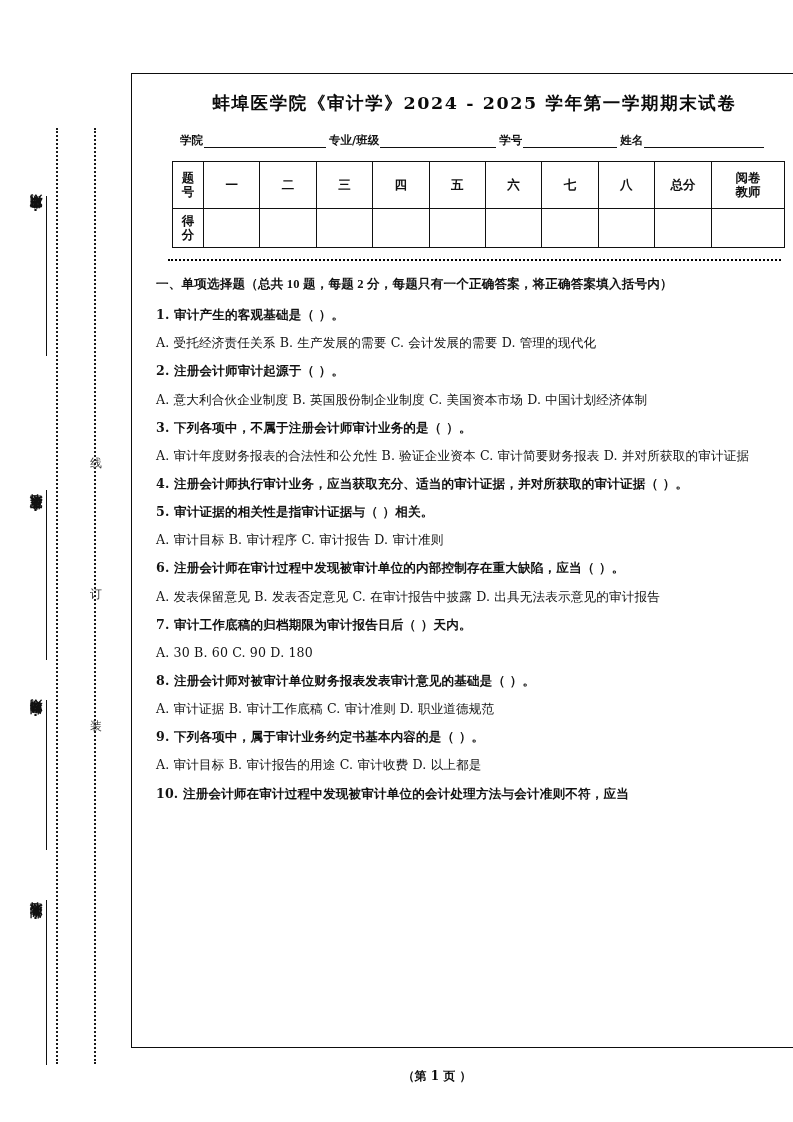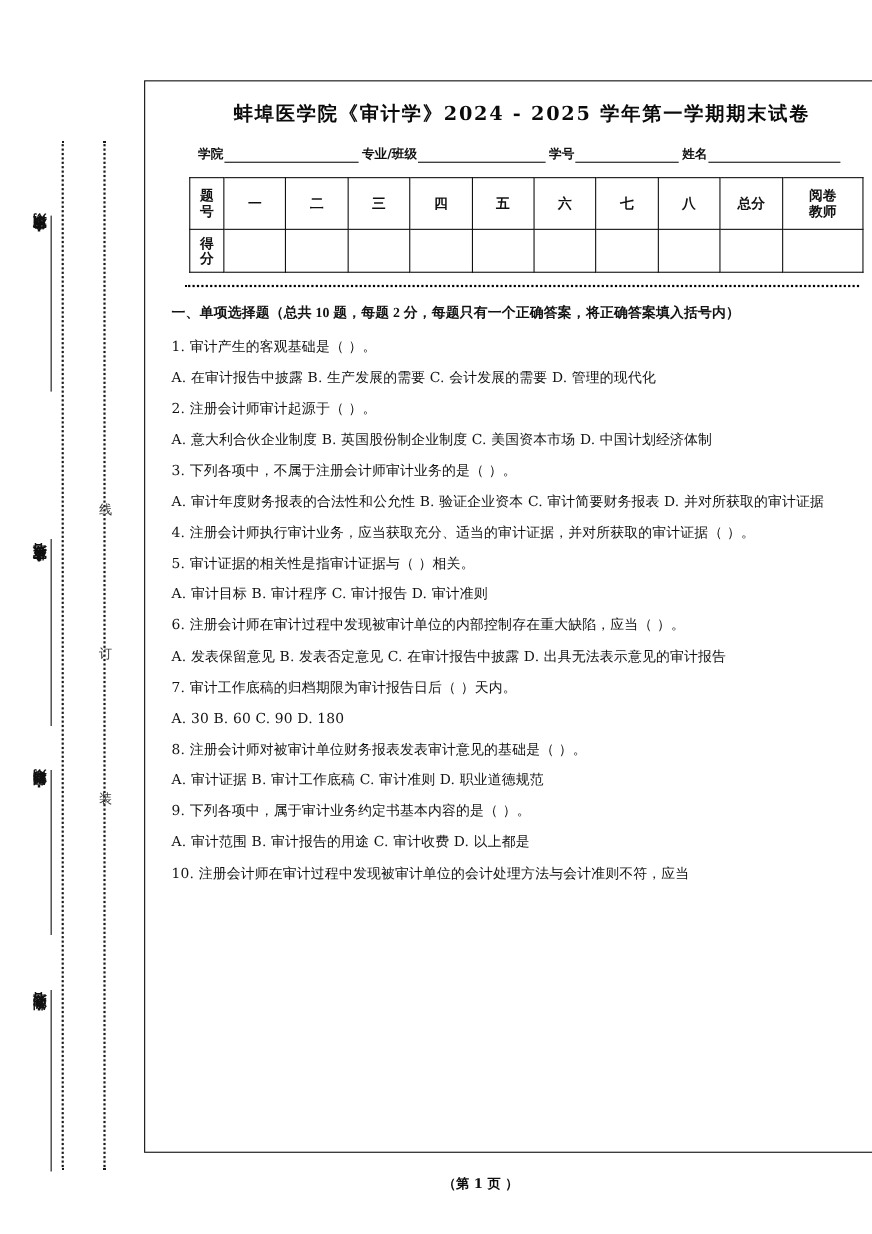--- a/index.html
+++ b/index.html
@@ -162,21 +162,21 @@
     color: #121212;
     margin: 0 0 9px 0;
     letter-spacing: 0.15px;
     text-align: justify;
   }
   .qline.section {
     font-weight: bold;
     margin-bottom: 11px;
     font-family: Liberation Serif, serif;
   }
-  .qline.stem { font-weight: normal; }
+  .qline.stem { font-weight: bold; }
   .qline.opts { font-weight: normal; }
 
   
   .footer {
     position: absolute;
     left: 131px;
     top: 1068px;
     width: 612px;
     text-align: center;
     font-family: "DejaVu Serif", "Liberation Serif", serif;
@@ -276,21 +276,21 @@
       </table>
     </div>
 
     <div class="dotted-sep"></div>
 
     <div class="body-area">
 
       <p class="qline section">一、单项选择题（总共 10 题，每题 2 分，每题只有一个正确答案，将正确答案填入括号内）</p>
 
       <p class="qline stem">1. 审计产生的客观基础是（  ）。</p>
-      <p class="qline opts">A. 在审计报告中披露  B. 生产发展的需要  C. 会计发展的需要  D. 管理的现代化</p>
+      <p class="qline opts">A. 受托经济责任关系  B. 生产发展的需要  C. 会计发展的需要  D. 管理的现代化</p>
 
       <p class="qline stem">2. 注册会计师审计起源于（  ）。</p>
       <p class="qline opts">A. 意大利合伙企业制度  B. 英国股份制企业制度  C. 美国资本市场  D. 中国计划经济体制</p>
 
       <p class="qline stem">3. 下列各项中，不属于注册会计师审计业务的是（  ）。</p>
       <p class="qline opts">A. 审计年度财务报表的合法性和公允性  B. 验证企业资本  C. 审计简要财务报表  D. 并对所获取的审计证据</p>
 
       <p class="qline stem">4. 注册会计师执行审计业务，应当获取充分、适当的审计证据，并对所获取的审计证据（  ）。</p>
 
       <p class="qline stem">5. 审计证据的相关性是指审计证据与（  ）相关。</p>
@@ -299,21 +299,21 @@
       <p class="qline stem">6. 注册会计师在审计过程中发现被审计单位的内部控制存在重大缺陷，应当（  ）。</p>
       <p class="qline opts">A. 发表保留意见  B. 发表否定意见  C. 在审计报告中披露  D. 出具无法表示意见的审计报告</p>
 
       <p class="qline stem">7. 审计工作底稿的归档期限为审计报告日后（  ）天内。</p>
       <p class="qline opts">A. 30  B. 60  C. 90  D. 180</p>
 
       <p class="qline stem">8. 注册会计师对被审计单位财务报表发表审计意见的基础是（  ）。</p>
       <p class="qline opts">A. 审计证据  B. 审计工作底稿  C. 审计准则  D. 职业道德规范</p>
 
       <p class="qline stem">9. 下列各项中，属于审计业务约定书基本内容的是（  ）。</p>
-      <p class="qline opts">A. 审计范围  B. 审计报告的用途  C. 审计收费  D. 以上都是</p>
+      <p class="qline opts">A. 审计目标  B. 审计报告的用途  C. 审计收费  D. 以上都是</p>
 
       <p class="qline stem">10. 注册会计师在审计过程中发现被审计单位的会计处理方法与会计准则不符，应当</p>
 
     </div>
   </div>
 </div>
 
 <div class="footer">（第 1 页 ）</div>
 
 </body></html>

